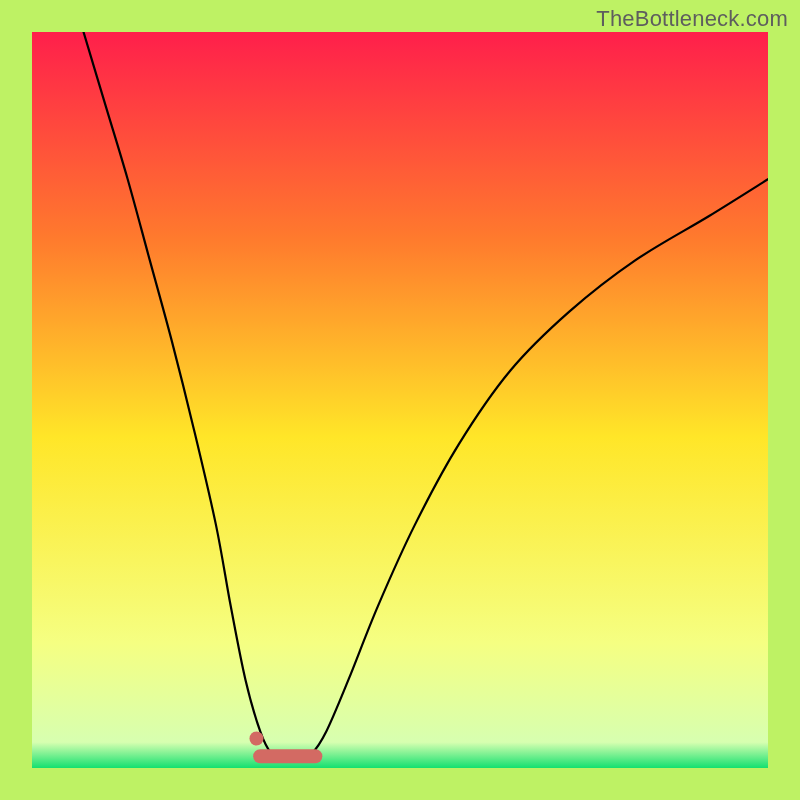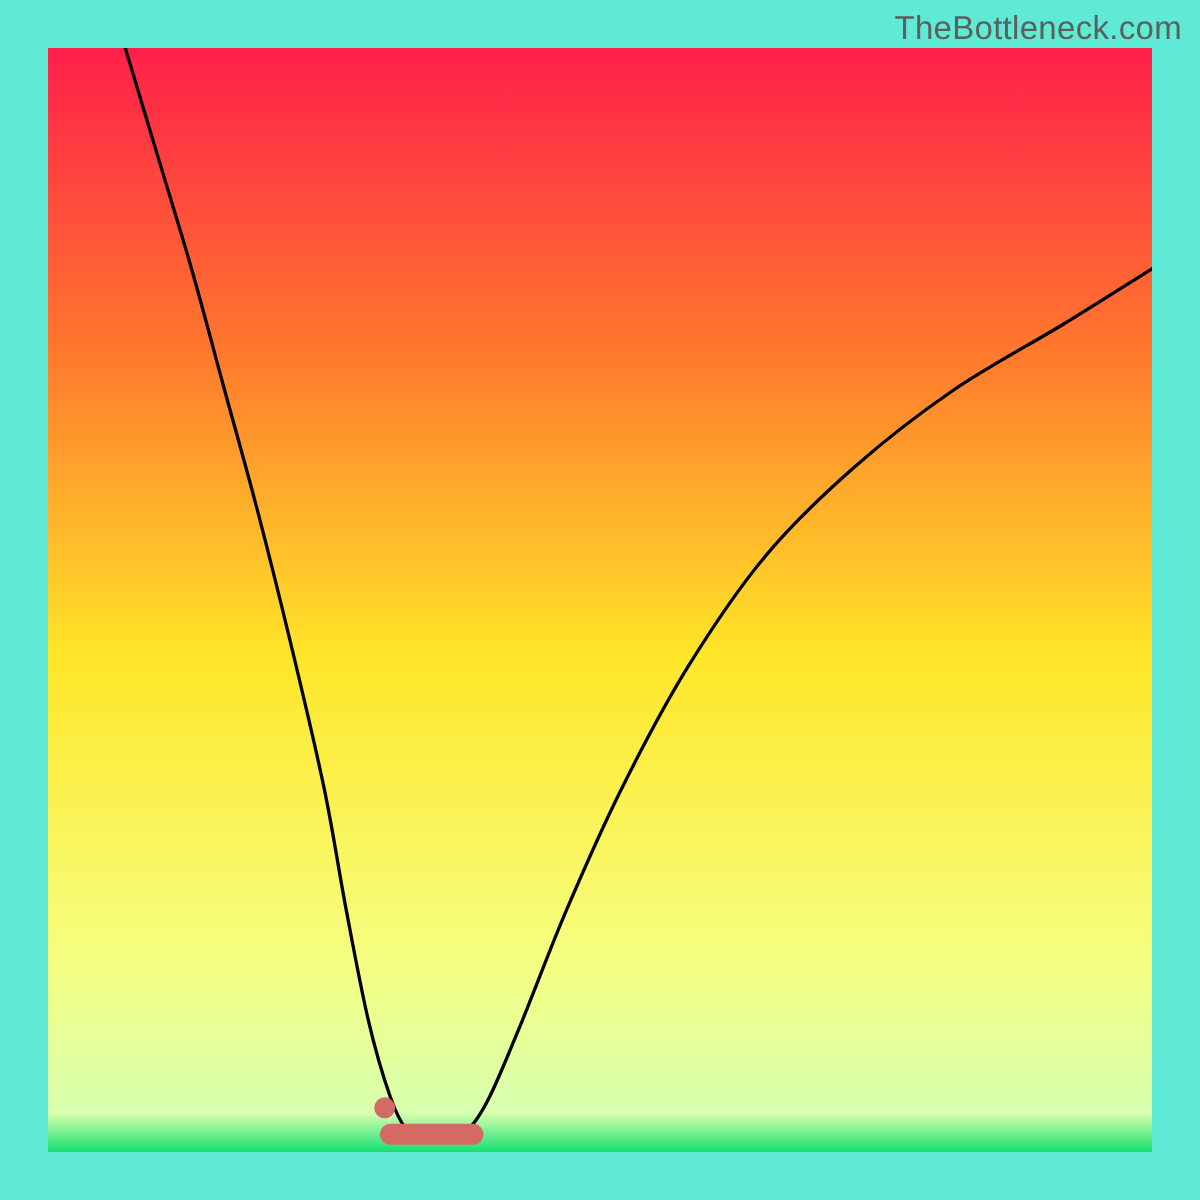--- a/index.html
+++ b/index.html
@@ -8,21 +8,21 @@
     width: 800px;
     height: 800px;
     overflow: hidden;
     background: #000;
     font-family: Arial, Helvetica, sans-serif;
   }
   .frame {
     position: absolute;
     left: 0; top: 0;
     width: 800px; height: 800px;
-    background: #5eead4;
+    background: #bef264;
   }
   .plot-area {
     position: absolute;
     left: 32px;
     top: 32px;
     width: 736px;
     height: 736px;
     overflow: hidden;
   }
   .watermark {

